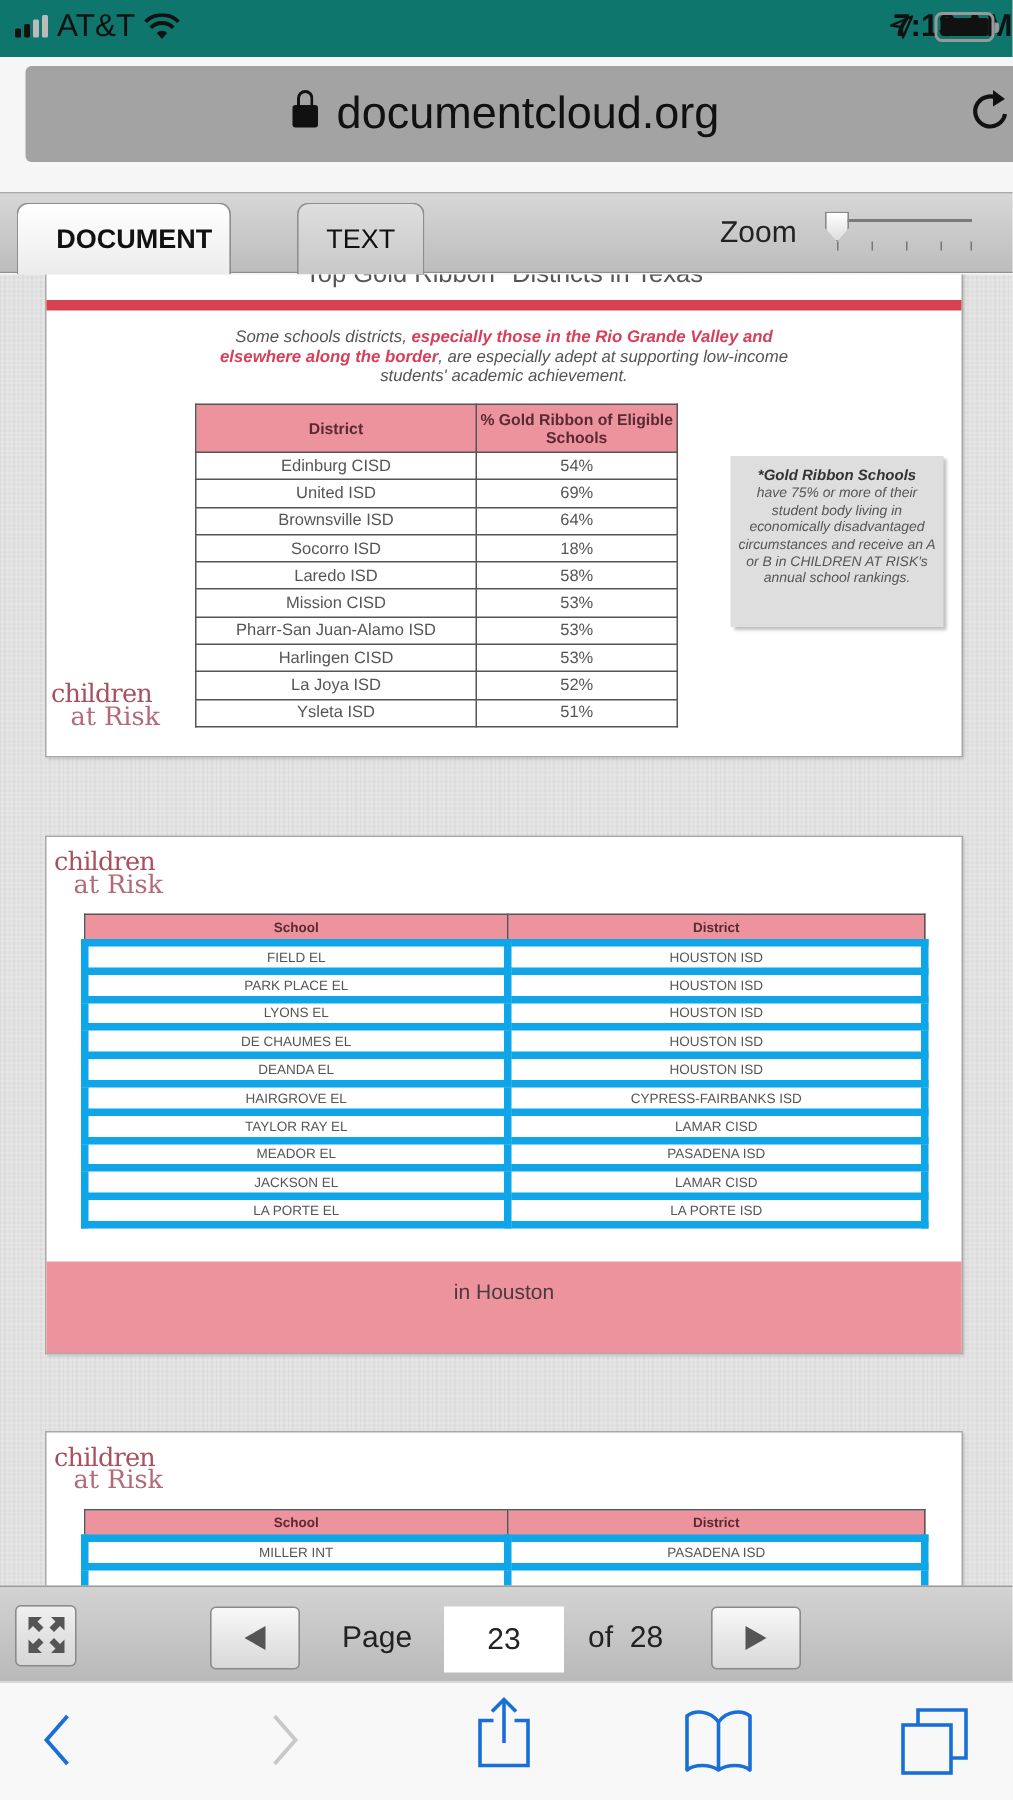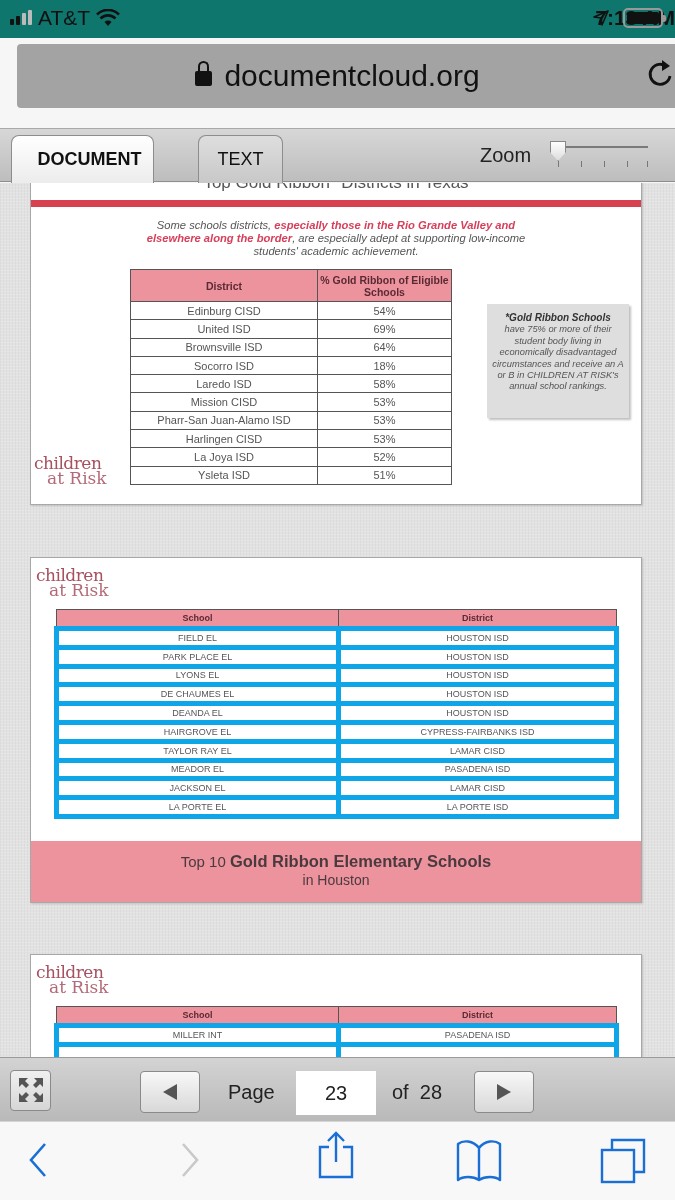--- a/index.html
+++ b/index.html
@@ -246,21 +246,20 @@
             <td>JACKSON EL</td>
             <td>LAMAR CISD</td>
           </tr>
         <tr>
             <td>LA PORTE EL</td>
             <td>LA PORTE ISD</td>
           </tr>
       </tbody>
     </table>
     <div class="p2-banner">
-      <div class="line1"><span>Top 10 </span><b>Gold Ribbon Elementary Schools</b></div>
       <div class="line2">in Houston</div>
     </div>
   </div>
 
   <div class="page page3">
     <div class="logo" style="left:5px; top:10px;">
       <span class="l1">children</span>
       <span class="l2">at Risk</span>
     </div>
     <table class="stable" style="top:51px">

